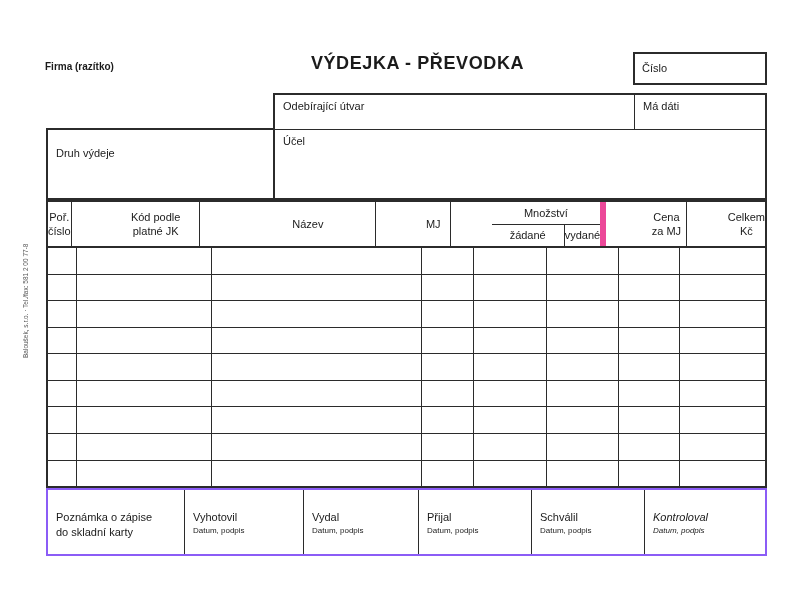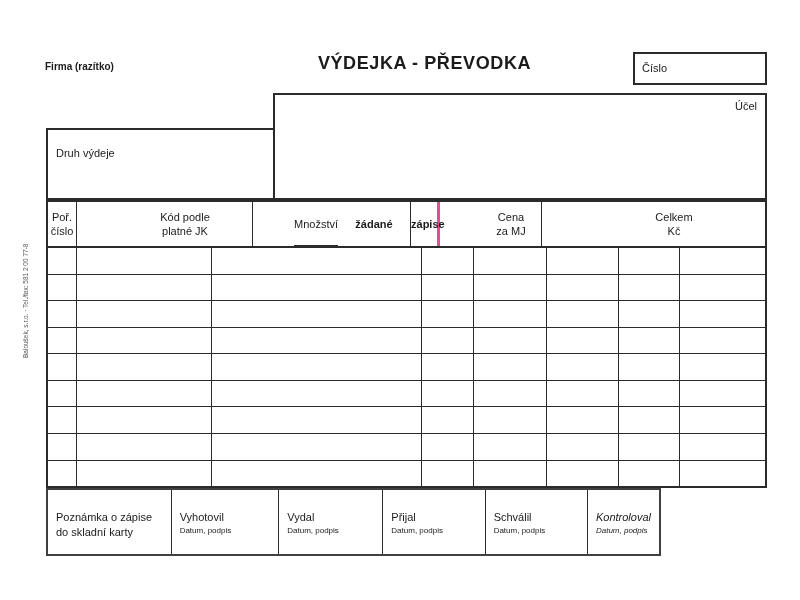--- a/index.html
+++ b/index.html
@@ -4,64 +4,64 @@
 <style>
   * { box-sizing: border-box; margin: 0; padding: 0; }
   html,body { background:#ffffff; }
   .canvas {
     position: relative; width: 800px; height: 600px; background:#ffffff;
     font-family: "Liberation Sans", sans-serif; color:#1b1b1b; overflow:hidden;
   }
   .lbl { font-size: 11px; line-height: 1.25; }
 
   .firma { position:absolute; left:45px; top:61px; font-size:10px; font-weight:bold; }
-  .title { position:absolute; left:64px; top:53px; width:721px; text-align:center;
+  .title { position:absolute; left:57px; top:53px; width:721px; text-align:center;
            font-size:18px; font-weight:bold; letter-spacing:0.6px; }
   .cislo-box { position:absolute; left:633px; top:52px; width:134px; height:33px;
                border:2px solid #2b2b2b; padding:4px 7px; }
   .side-note { position:absolute; left:22px; top:358px; transform:rotate(-90deg);
                transform-origin: top left; font-size:6.5px; color:#555; white-space:nowrap; }
 
   
   .upper { position:absolute; left:273px; top:93px; width:494px; height:107px;
            border:2px solid #2b2b2b; display:flex; flex-direction:column; }
   .u-row { display:flex; border-bottom:1px solid #2b2b2b; height:35px; }
-  .u-row:last-child { border-bottom:none; flex:1;text-align:right; }
+  .u-row:last-child { border-bottom:none; flex:1; }
   .u-left { width:360px; border-right:1px solid #2b2b2b; padding:5px 8px; }
   .u-right { flex:1; padding:5px 8px; }
   .u-full { flex:1; padding:5px 8px; }
   .druh-box { position:absolute; left:46px; top:128px; width:229px; height:72px;
               border:2px solid #2b2b2b; padding:17px 8px; }
 
   
   .thead { position:absolute; left:46px; top:200px; width:721px; height:48px;
            border:2px solid #2b2b2b; display:flex;gap:41px; }
   .hcell { display:flex; align-items:center; justify-content:center; text-align:center;
            font-size:11px; line-height:1.3; white-space:pre-line;
            border-right:1px solid #2b2b2b; }
   .hcell:last-child, .tcell:last-child { border-right:none; }
   .w1{width:29px} .w2{width:135px} .w3{width:210px} .w4{width:52px}
   .w5{width:73px} .w6{width:72px} .w7{width:61px} .w8{flex:1}
-  .mnoz { width:146px; display:flex; border-right:3px solid #ec4899; }
+  .mnoz { width:146px; display:flex; flex-direction:column; border-right:6px solid #ec4899; }
   .mnoz-top { flex:1; display:flex; align-items:center; justify-content:center;
               font-size:11px; border-bottom:1px solid #2b2b2b; }
-  .mnoz-bot { flex:1; display:flex;font-weight:bold; }
+  .mnoz-bot { flex:1; display:flex; }
   .mnoz-bot .sub { display:flex; align-items:center; justify-content:center; font-size:11px; }
   .mnoz-bot .sub:first-child { width:73px; border-right:1px solid #2b2b2b; }
   .mnoz-bot .sub:last-child { flex:1; }
 
   .tbody { position:absolute; left:46px; top:248px; width:721px; height:240px;
            border:2px solid #2b2b2b; border-top:none; display:flex; flex-direction:column; }
   .trow { flex:1; display:flex; border-bottom:1px solid #2b2b2b; }
   .trow:last-child { border-bottom:none; }
   .tcell { border-right:1px solid #2b2b2b; }
 
   
-  .footer { position:absolute; left:46px; top:488px; width:615px; height:68px;
-            border:2px solid #404040; display:flex; }
+  .footer { position:absolute; left:46px; top:488px; width:721px; height:68px;
+            border:2px solid #8b5cf6; display:flex; }
   .fcell { position:relative; border-right:1px solid #2b2b2b; padding:6px 8px;
            font-size:11px; line-height:1.3; white-space:pre-line; }
   .fcell:last-child { border-right:none; flex:1;font-style:italic; }
   .f1{width:137px} .f2{width:119px} .f3{width:115px} .f4{width:113px} .f5{width:113px}
   .fsub { position:absolute; left:8px; bottom:18px; font-size:8px; white-space:nowrap; }
 </style>
 </head>
 <body>
 
 <div class="canvas">
@@ -70,36 +70,42 @@
   <div class="title">VÝDEJKA - PŘEVODKA</div>
 
   <div class="cislo-box">
     <span class="lbl">Číslo</span>
   </div>
 
   <div class="side-note">Baloušek, s.r.o. · Tel./fax: 581 2 00 77-8</div>
 
   <div class="upper">
     <div class="u-row">
+      <div class="u-left lbl">Odebírající útvar</div>
+      <div class="u-right lbl">Má dáti</div>
+    </div>
+    <div class="u-row">
       <div class="u-full lbl">Účel</div>
     </div>
   </div>
 
   <div class="druh-box lbl">Druh výdeje</div>
 
   <div class="thead">
     <div class="hcell w1">Poř.
 číslo</div>
     <div class="hcell w2">Kód podle
 platné JK</div>
+    <div class="hcell w3">Název</div>
+    <div class="hcell w4">MJ</div>
     <div class="mnoz">
       <div class="mnoz-top">Množství</div>
       <div class="mnoz-bot">
         <div class="sub">žádané</div>
-        <div class="sub">zápise</div>
+        <div class="sub">vydané</div>
       </div>
     </div>
     <div class="hcell w7">Cena
 za MJ</div>
     <div class="hcell w8">Celkem
 Kč</div>
   </div>
 
   <div class="tbody">
       <div class="trow">

